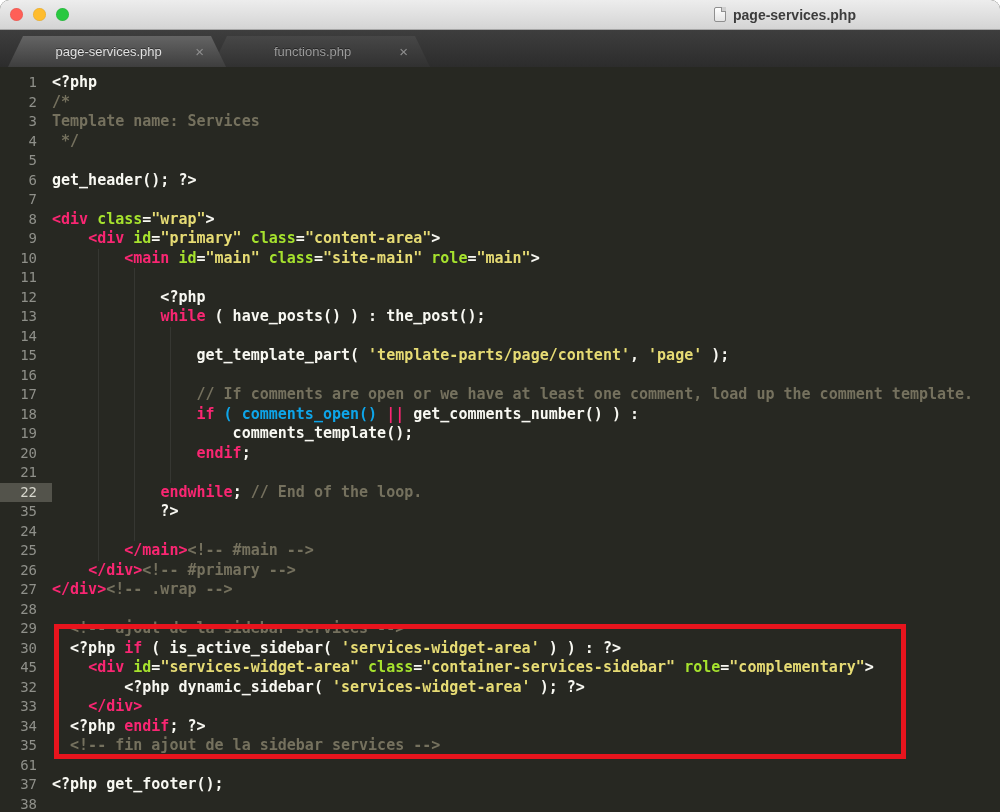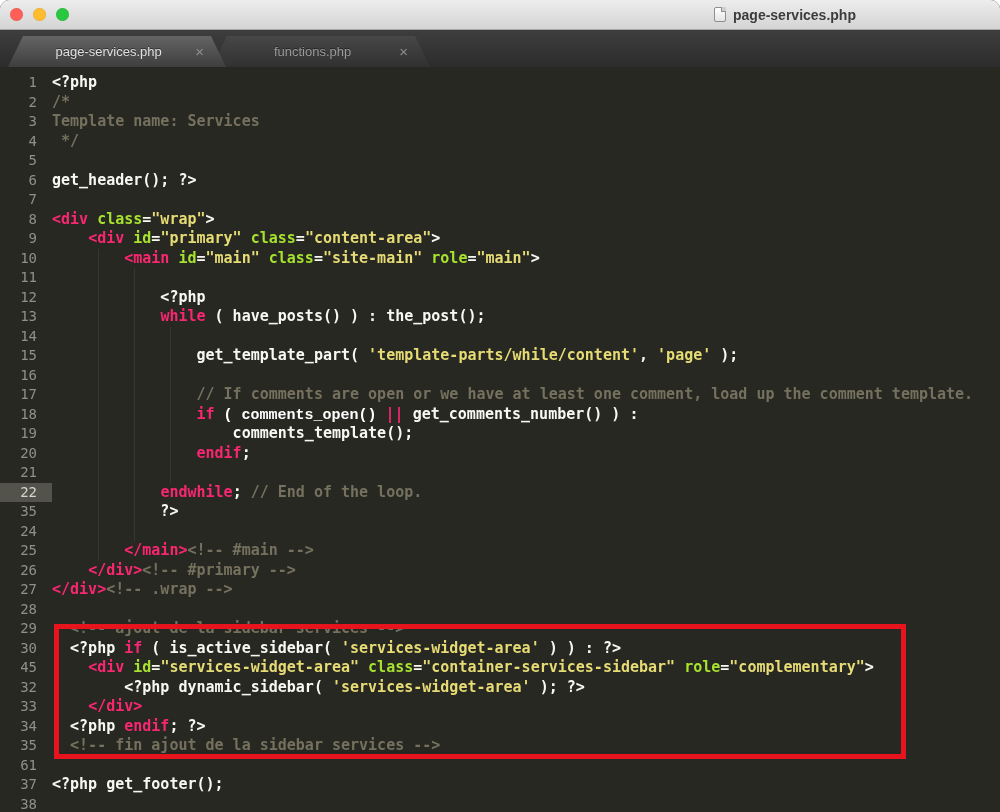--- a/index.html
+++ b/index.html
@@ -140,33 +140,33 @@
         <div class="line">
           <div class="gutter-cell">13</div>
           <div class="code-cell"><span style="color: rgb(248, 248, 242);">            </span><span style="color: rgb(249, 38, 114);">while</span><span style="color: rgb(248, 248, 242);"> ( have_posts() ) : the_post();</span></div>
         </div>
         <div class="line">
           <div class="gutter-cell">14</div>
           <div class="code-cell"></div>
         </div>
         <div class="line">
           <div class="gutter-cell">15</div>
-          <div class="code-cell"><span style="color: rgb(248, 248, 242);">                get_template_part( </span><span style="color: rgb(230, 219, 116);">'template-parts/while/content'</span><span style="color: rgb(248, 248, 242);">, </span><span style="color: rgb(230, 219, 116);">'page'</span><span style="color: rgb(248, 248, 242);"> );</span></div>
+          <div class="code-cell"><span style="color: rgb(248, 248, 242);">                get_template_part( </span><span style="color: rgb(230, 219, 116);">'template-parts/page/content'</span><span style="color: rgb(248, 248, 242);">, </span><span style="color: rgb(230, 219, 116);">'page'</span><span style="color: rgb(248, 248, 242);"> );</span></div>
         </div>
         <div class="line">
           <div class="gutter-cell">16</div>
           <div class="code-cell"></div>
         </div>
         <div class="line">
           <div class="gutter-cell">17</div>
           <div class="code-cell"><span style="color: rgb(117, 113, 94);">                // If comments are open or we have at least one comment, load up the comment template.</span></div>
         </div>
         <div class="line">
           <div class="gutter-cell">18</div>
-          <div class="code-cell"><span style="color: rgb(248, 248, 242);">                </span><span style="color: rgb(249, 38, 114);">if</span><span style="color: #ffffff; font-family: Liberation Mono, monospace;"> ( comments_open() </span><span style="color: rgb(249, 38, 114);">||</span><span style="color: rgb(248, 248, 242);"> get_comments_number() ) :</span></div>
+          <div class="code-cell"><span style="color: rgb(248, 248, 242);">                </span><span style="color: rgb(249, 38, 114);">if</span><span style="color: #0ea5e9;"> ( comments_open() </span><span style="color: rgb(249, 38, 114);">||</span><span style="color: rgb(248, 248, 242);"> get_comments_number() ) :</span></div>
         </div>
         <div class="line">
           <div class="gutter-cell">19</div>
           <div class="code-cell"><span style="color: rgb(248, 248, 242);">                    comments_template();</span></div>
         </div>
         <div class="line">
           <div class="gutter-cell">20</div>
           <div class="code-cell"><span style="color: rgb(248, 248, 242);">                </span><span style="color: rgb(249, 38, 114);">endif</span><span style="color: rgb(248, 248, 242);">;</span></div>
         </div>
         <div class="line">

